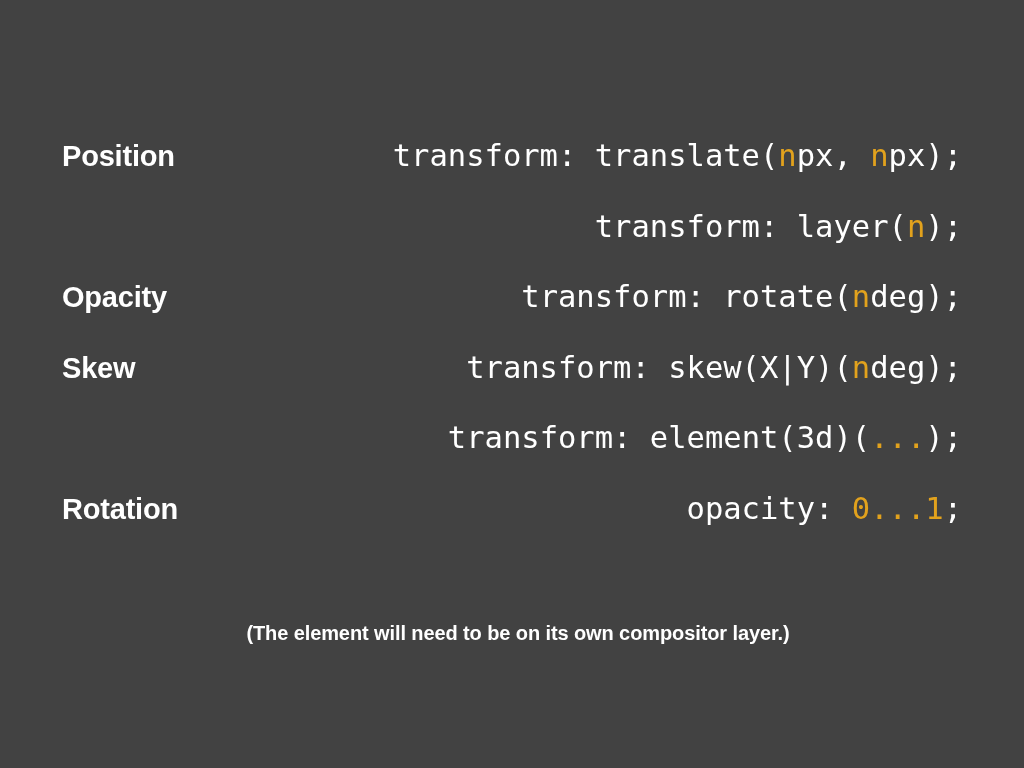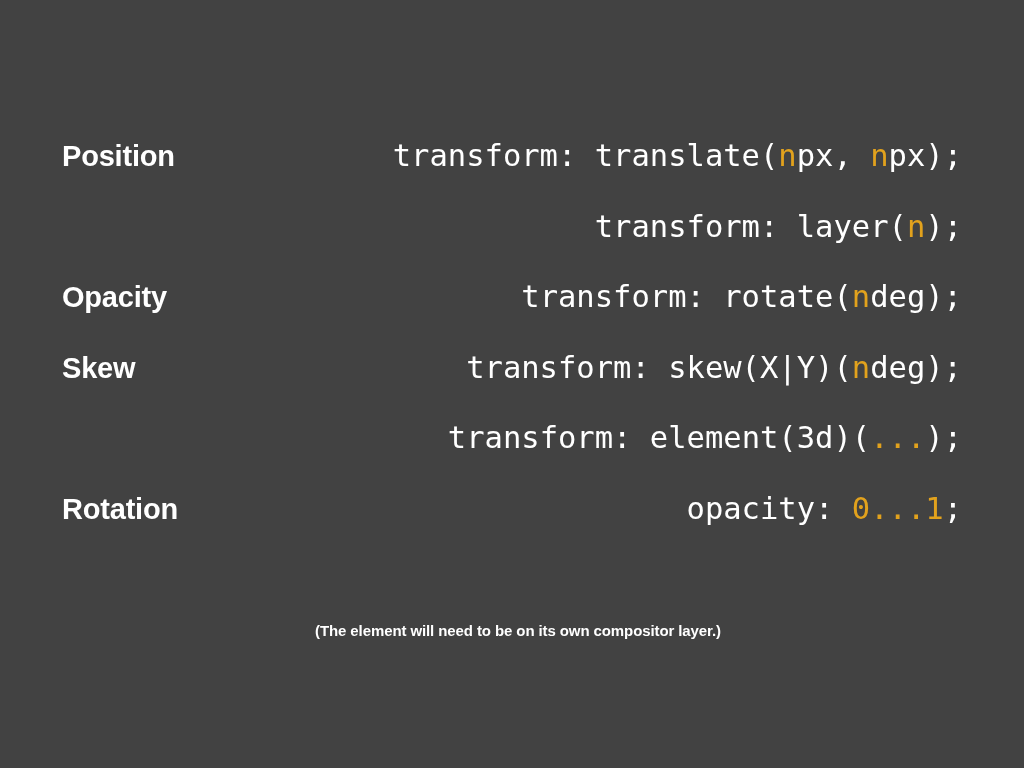--- a/index.html
+++ b/index.html
@@ -64,21 +64,21 @@
   
   .caption {
     position: absolute;
     left: 0;
     right: 0;
     top: 622px;
     text-align: center;
     color: #ffffff;
     font-family: "Liberation Sans", sans-serif;
     font-weight: bold;
-    font-size: 15px;
+    font-size: 20px;
     letter-spacing: -0.1px;
     white-space: nowrap;
     padding-left: 12px;
   }
 </style>
 </head>
 <body>
 
 <div class="slide">
 

